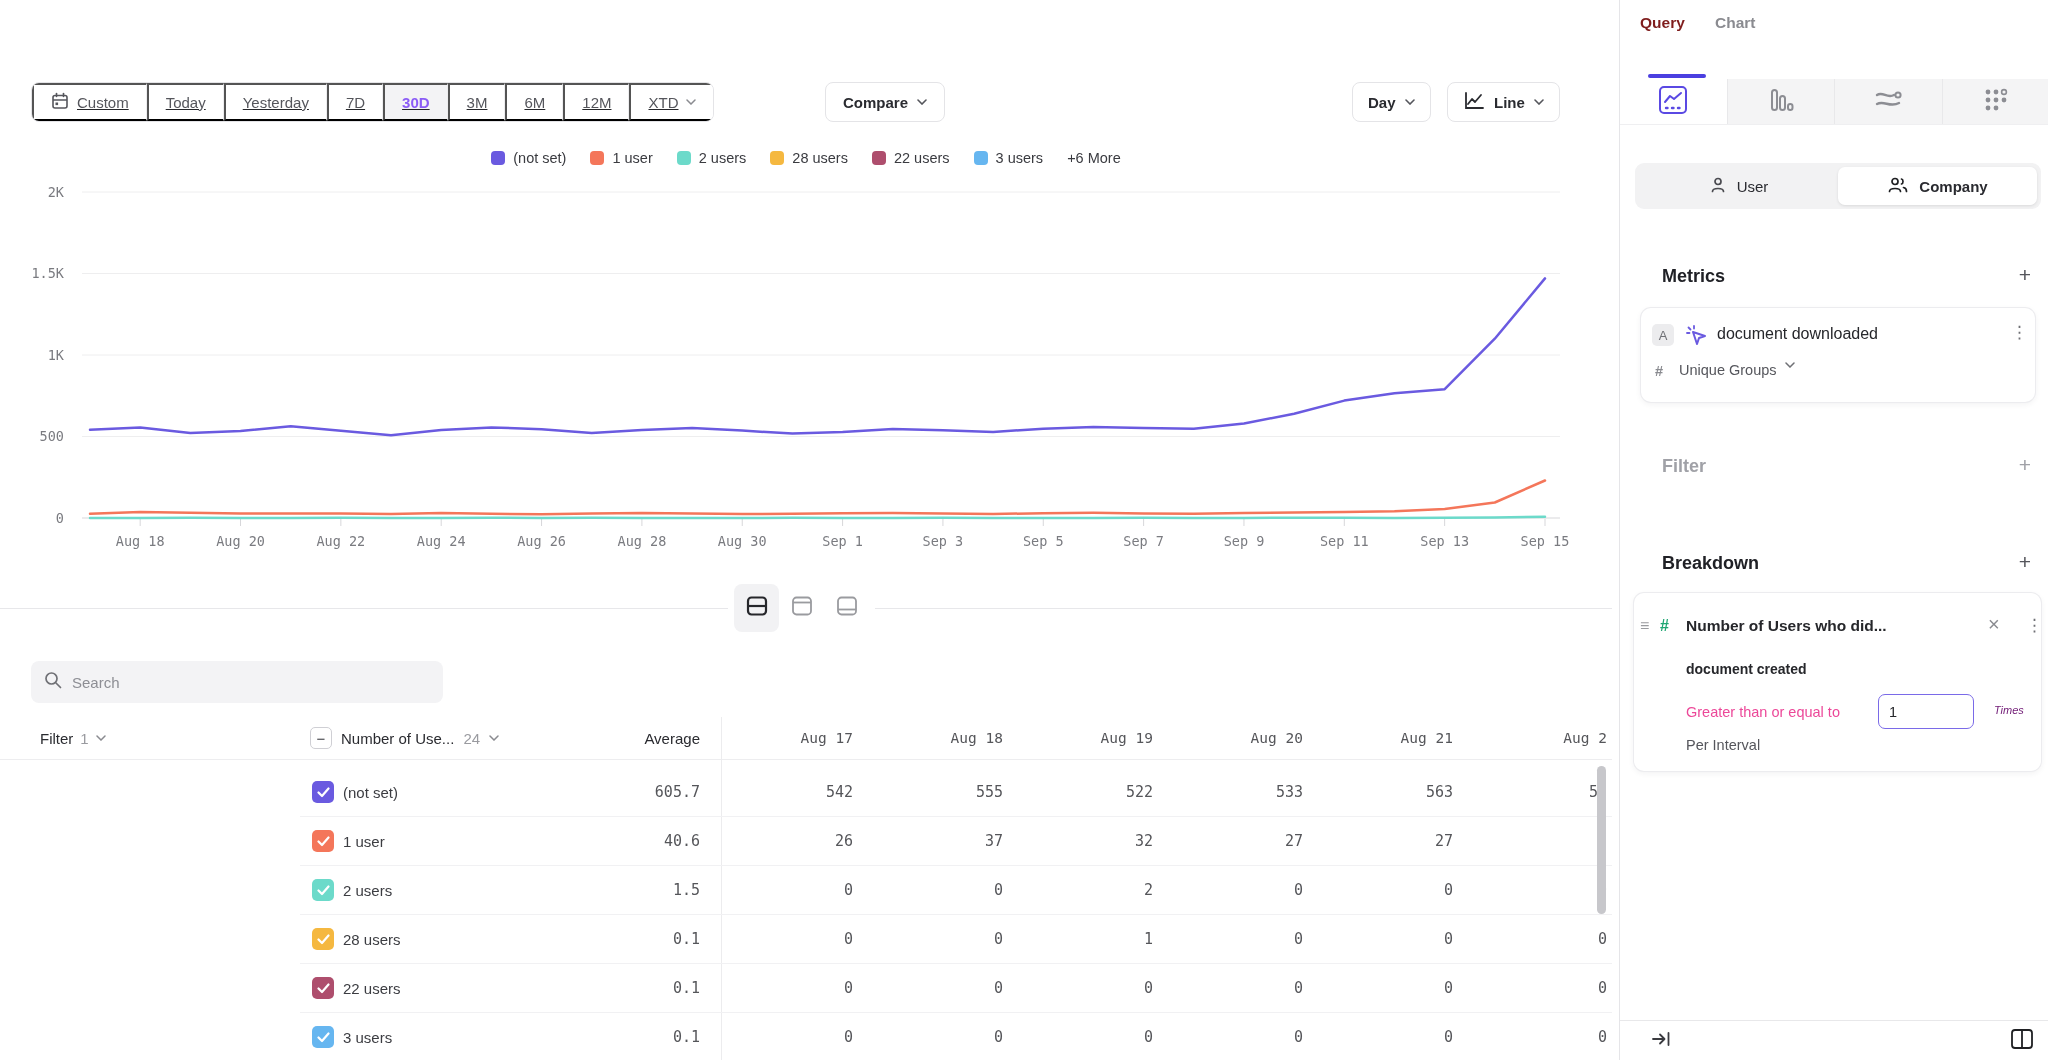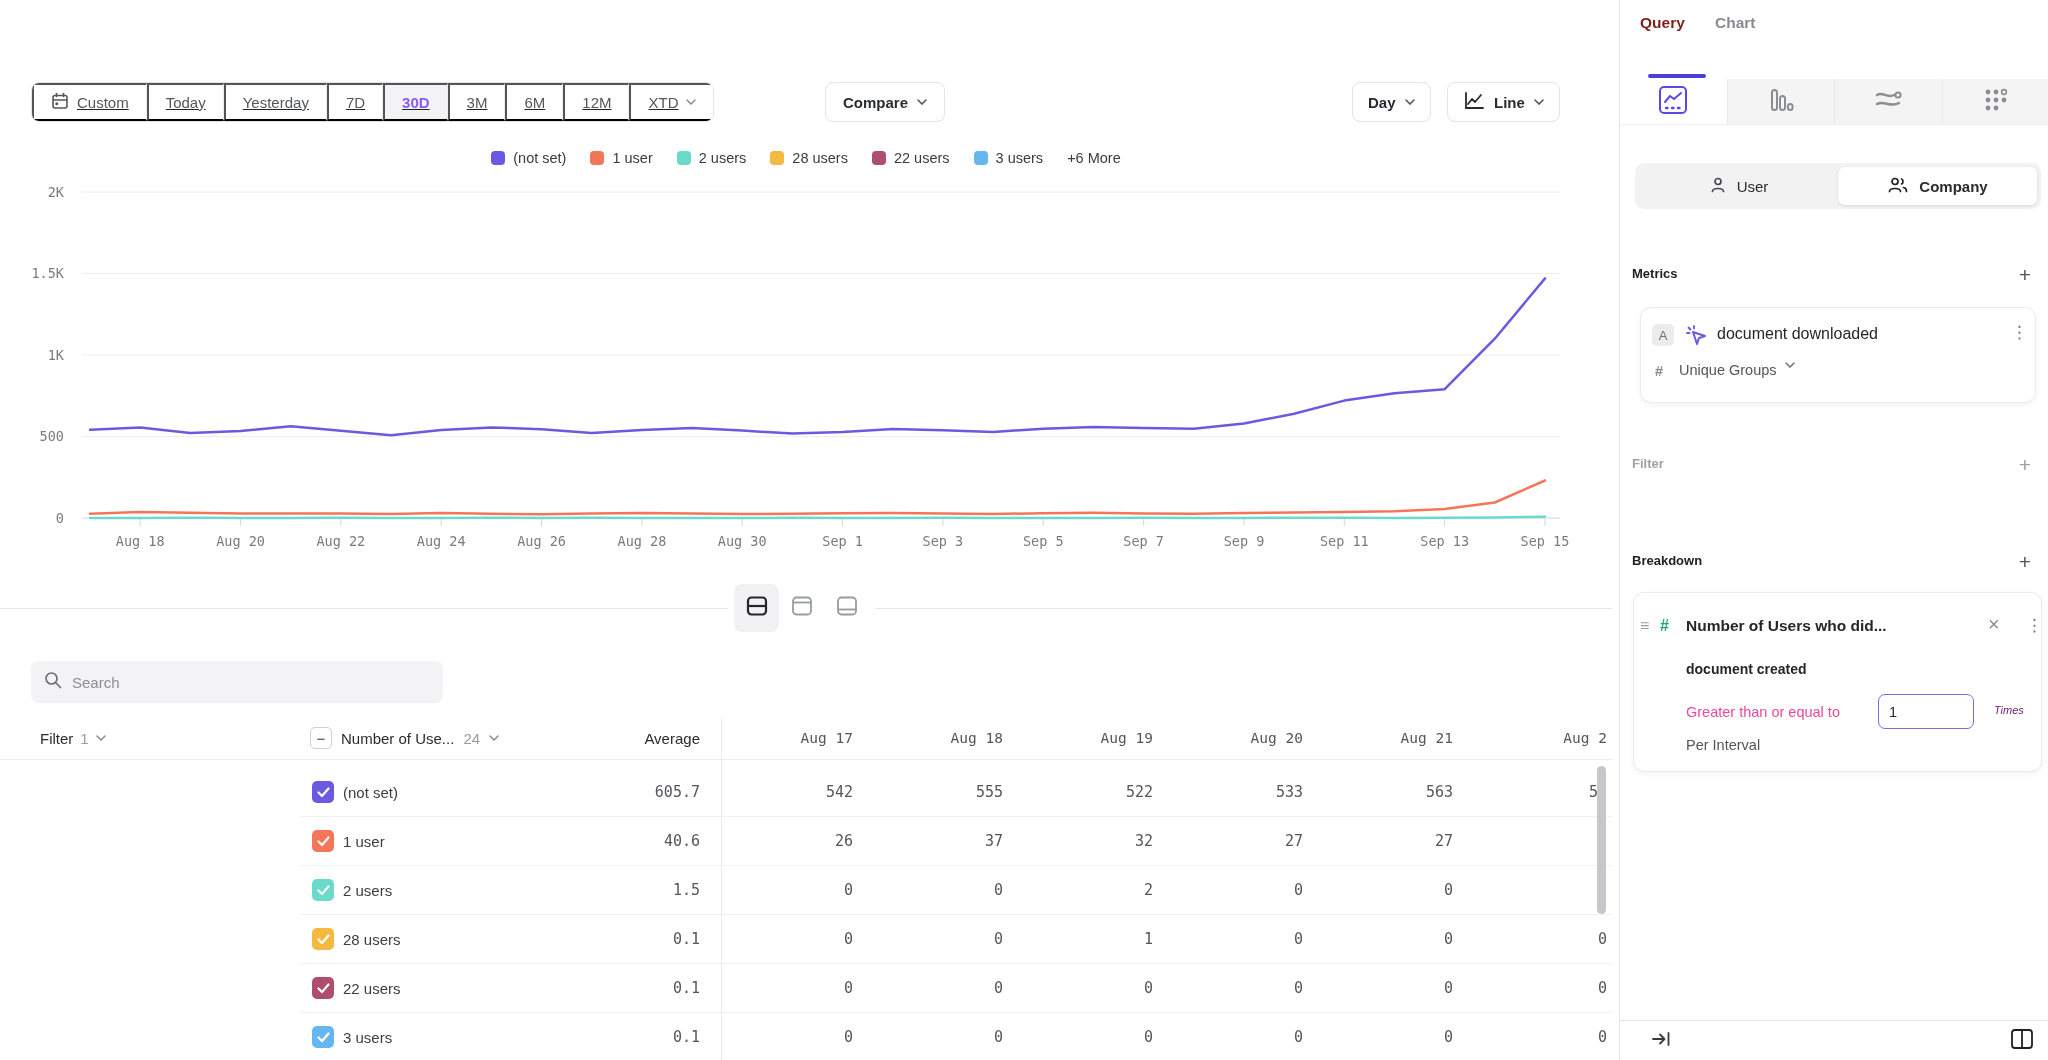--- a/index.html
+++ b/index.html
@@ -86,21 +86,21 @@
   .icon-tab { flex:1; display:flex; align-items:center; justify-content:center; background:#f4f4f5; border-left:1px solid #e8e8ea; cursor:pointer; }
   .icon-tab.selected { background:#fff; border-left:none; border-top-left-radius:0; }
   .icon-tab:first-child { border-left:none; }
 
   #scope-toggle { position:absolute; left:15px; top:163px; width:406px; height:46px; background:#f2f2f3; border-radius:9px;
     display:flex; padding:4px; }
   .scope-opt { flex:1; display:flex; align-items:center; justify-content:center; gap:10px; font-size:15px; color:#2a2b30;
     border-radius:7px; cursor:pointer; }
   .scope-opt.selected { background:#fff; box-shadow:0 1px 3px rgba(0,0,0,0.1); font-weight:bold; }
 
-  .section-hdr { position:absolute; left:12px; font-size:13px; font-weight:bold; color:#202126; }
+  .section-hdr { position:absolute; left:42px; font-size:18px; font-weight:bold; color:#202126; }
   .plus-btn { position:absolute; left:394px; width:22px; height:22px; display:flex; align-items:center; justify-content:center;
     font-size:21px; font-weight:normal; color:#55565c; cursor:pointer; }
   #filter-hdr { color:#a0a1a7; }
   #filter-plus { color:#a0a1a7; }
 
   .card { position:absolute; background:#fff; border-radius:10px; box-shadow:0 0 0 1px #ececef, 0 2px 6px rgba(40,40,50,0.07); }
   #metric-card { left:21px; top:308px; width:394px; height:94px; }
   #metric-badge { position:absolute; left:11px; top:16px; width:22px; height:22px; background:#ececee; border-radius:5px;
     display:flex; align-items:center; justify-content:center; font-size:13px; color:#6f7075; }
   #metric-icon { position:absolute; left:43px; top:15px; }

